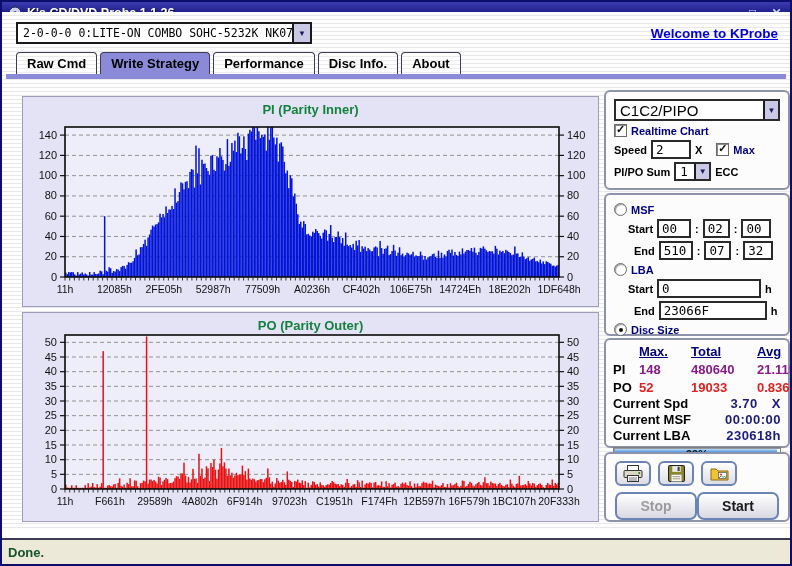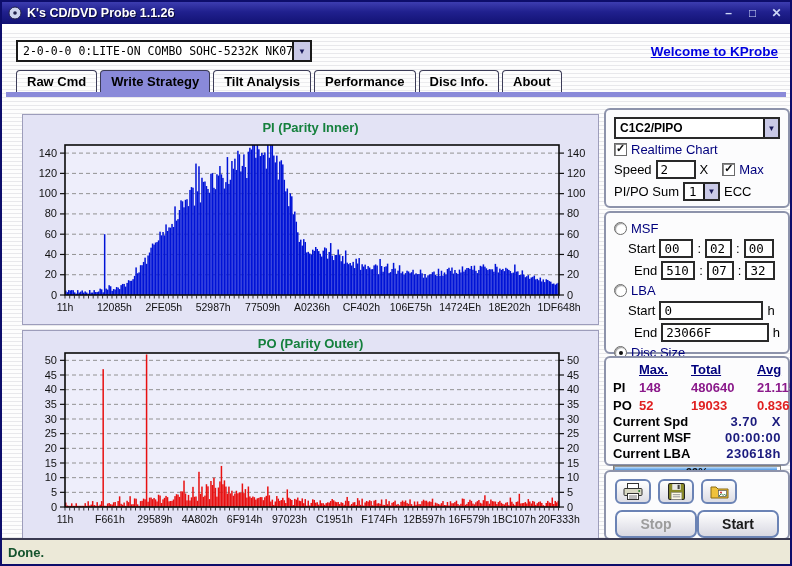--- a/index.html
+++ b/index.html
@@ -9,21 +9,21 @@
 
   
   .titlebar { position:absolute; top:0; left:0; right:0; height:22px;
     background:linear-gradient(180deg,#3d3db0 0%,#20208e 45%,#121274 100%);
     display:flex; align-items:center; padding:0 6px; gap:5px; }
   .titlebar .title { color:#fff; font-weight:bold; font-size:12.5px; text-shadow:1px 1px 0 rgba(0,0,0,.6); }
   .win-controls { margin-left:auto; display:flex; gap:9px; }
   .win-btn { color:#ccd6f6; font-size:12px; font-weight:bold; width:15px; text-align:center; cursor:default; line-height:14px; }
 
   
-  .content { position:absolute; top:28px; left:0; right:0; height:518px;
+  .content { position:absolute; top:10px; left:0; right:0; height:518px;
     background:repeating-linear-gradient(180deg,#fdfdfd 0px,#fdfdfd 3px,#e8e8eb 3px,#e8e8eb 4px); }
 
   
   .drive-combo { position:absolute; left:14px; top:10px; width:296px; height:22px;
     background:#fff; border:2px solid #1a1a1a; display:flex; align-items:stretch; }
   .drive-combo .txt { flex:1; font-family:"DejaVu Sans Mono",monospace; font-size:11.5px;
     display:flex; align-items:center; padding-left:5px; white-space:nowrap; overflow:hidden; color:#000; }
   .combo-arrow { width:18px; background:#c9c9e6; border-left:2px solid #1a1a1a;
     display:flex; align-items:center; justify-content:center; }
   .combo-arrow::after { content:"▼"; font-size:8px; color:#181858; }
@@ -51,31 +51,31 @@
 
   
   .gbox { position:absolute; left:602px; width:186px; border:2px solid #8d93ab;
     border-radius:6px; background:#fcfcfd; }
   #boxA { top:78px;  height:100px; padding:7px 8px; }
   #boxB { top:181px; height:143px; padding:5px 8px; }
   #boxStats { top:326px; height:110px; padding:3px 7px; }
   #boxActions { top:440px; height:70px; padding:7px 9px; }
 
   .row { display:flex; align-items:center; gap:4px; margin:3px 0; }
-  .lbl { font-weight:normal; font-size:13px; color:#000; white-space:nowrap; }
+  .lbl { font-weight:bold; font-size:11px; color:#000; white-space:nowrap; }
   .navy { color:#00007d; }
   .indent { margin-left:14px; }
 
   .tin { border:2px solid #2a2a2a; background:#fff; font-family:"DejaVu Sans Mono",monospace;
     font-size:12.5px; height:19px; display:flex; align-items:center; padding:0 3px; color:#000; }
   .mini-combo { display:flex; align-items:stretch; border:2px solid #2a2a2a; background:#fff; height:19px; }
   .mini-combo .val { font-family:"DejaVu Sans Mono",monospace; font-size:12.5px; display:flex; align-items:center; padding:0 4px; min-width:18px; }
   .mini-combo .combo-arrow { width:15px; }
   .mode-combo { width:100%; height:22px; }
-  .mode-combo .val { font-weight:bold; font-size:12px; font-family:"Liberation Sans",sans-serif; flex:1; }
+  .mode-combo .val { font-weight:normal; font-size:15px; font-family:"Liberation Sans",sans-serif; flex:1; }
 
   .cb { width:13px; height:13px; background:#fff; border:1px solid #6a6a6a;
     box-shadow:inset 1px 1px 0 #8a8a8a, inset -1px -1px 0 #fff;
     display:flex; align-items:center; justify-content:center; flex:0 0 auto; }
   .cb.checked::after { content:"✓"; font-size:11px; font-weight:bold; color:#111; margin-top:-2px; }
   .rb { width:13px; height:13px; border-radius:50%; background:#fff; border:1px solid #6a6a6a;
     box-shadow:inset 1px 1px 1px #9a9a9a; position:relative; flex:0 0 auto; }
   .rb.sel::after { content:""; position:absolute; left:3.5px; top:3.5px; width:4.5px; height:4.5px;
     background:#111; border-radius:50%; }
 
@@ -132,21 +132,20 @@
     <div class="drive-combo">
       <span class="txt">2-0-0-0 0:LITE-ON COMBO SOHC-5232K NK07</span>
       <span class="combo-arrow"></span>
     </div>
 
     <a class="welcome-link">Welcome to KProbe</a>
 
     <div class="tabs">
       <div class="tab">Raw Cmd</div>
       <div class="tab active">Write Strategy</div>
-      <div class="tab">Tilt Analysis</div>
       <div class="tab">Performance</div>
       <div class="tab">Disc Info.</div>
       <div class="tab">About</div>
     </div>
     <div class="tab-band"></div>
 
     <div class="chart-panel" id="pi-panel">
       <div class="chart-title">PI (Parity Inner)</div>
       <svg class="chart" width="575" height="186">
           <rect x="42" y="6" width="494" height="150" fill="#eeeefb"></rect>

